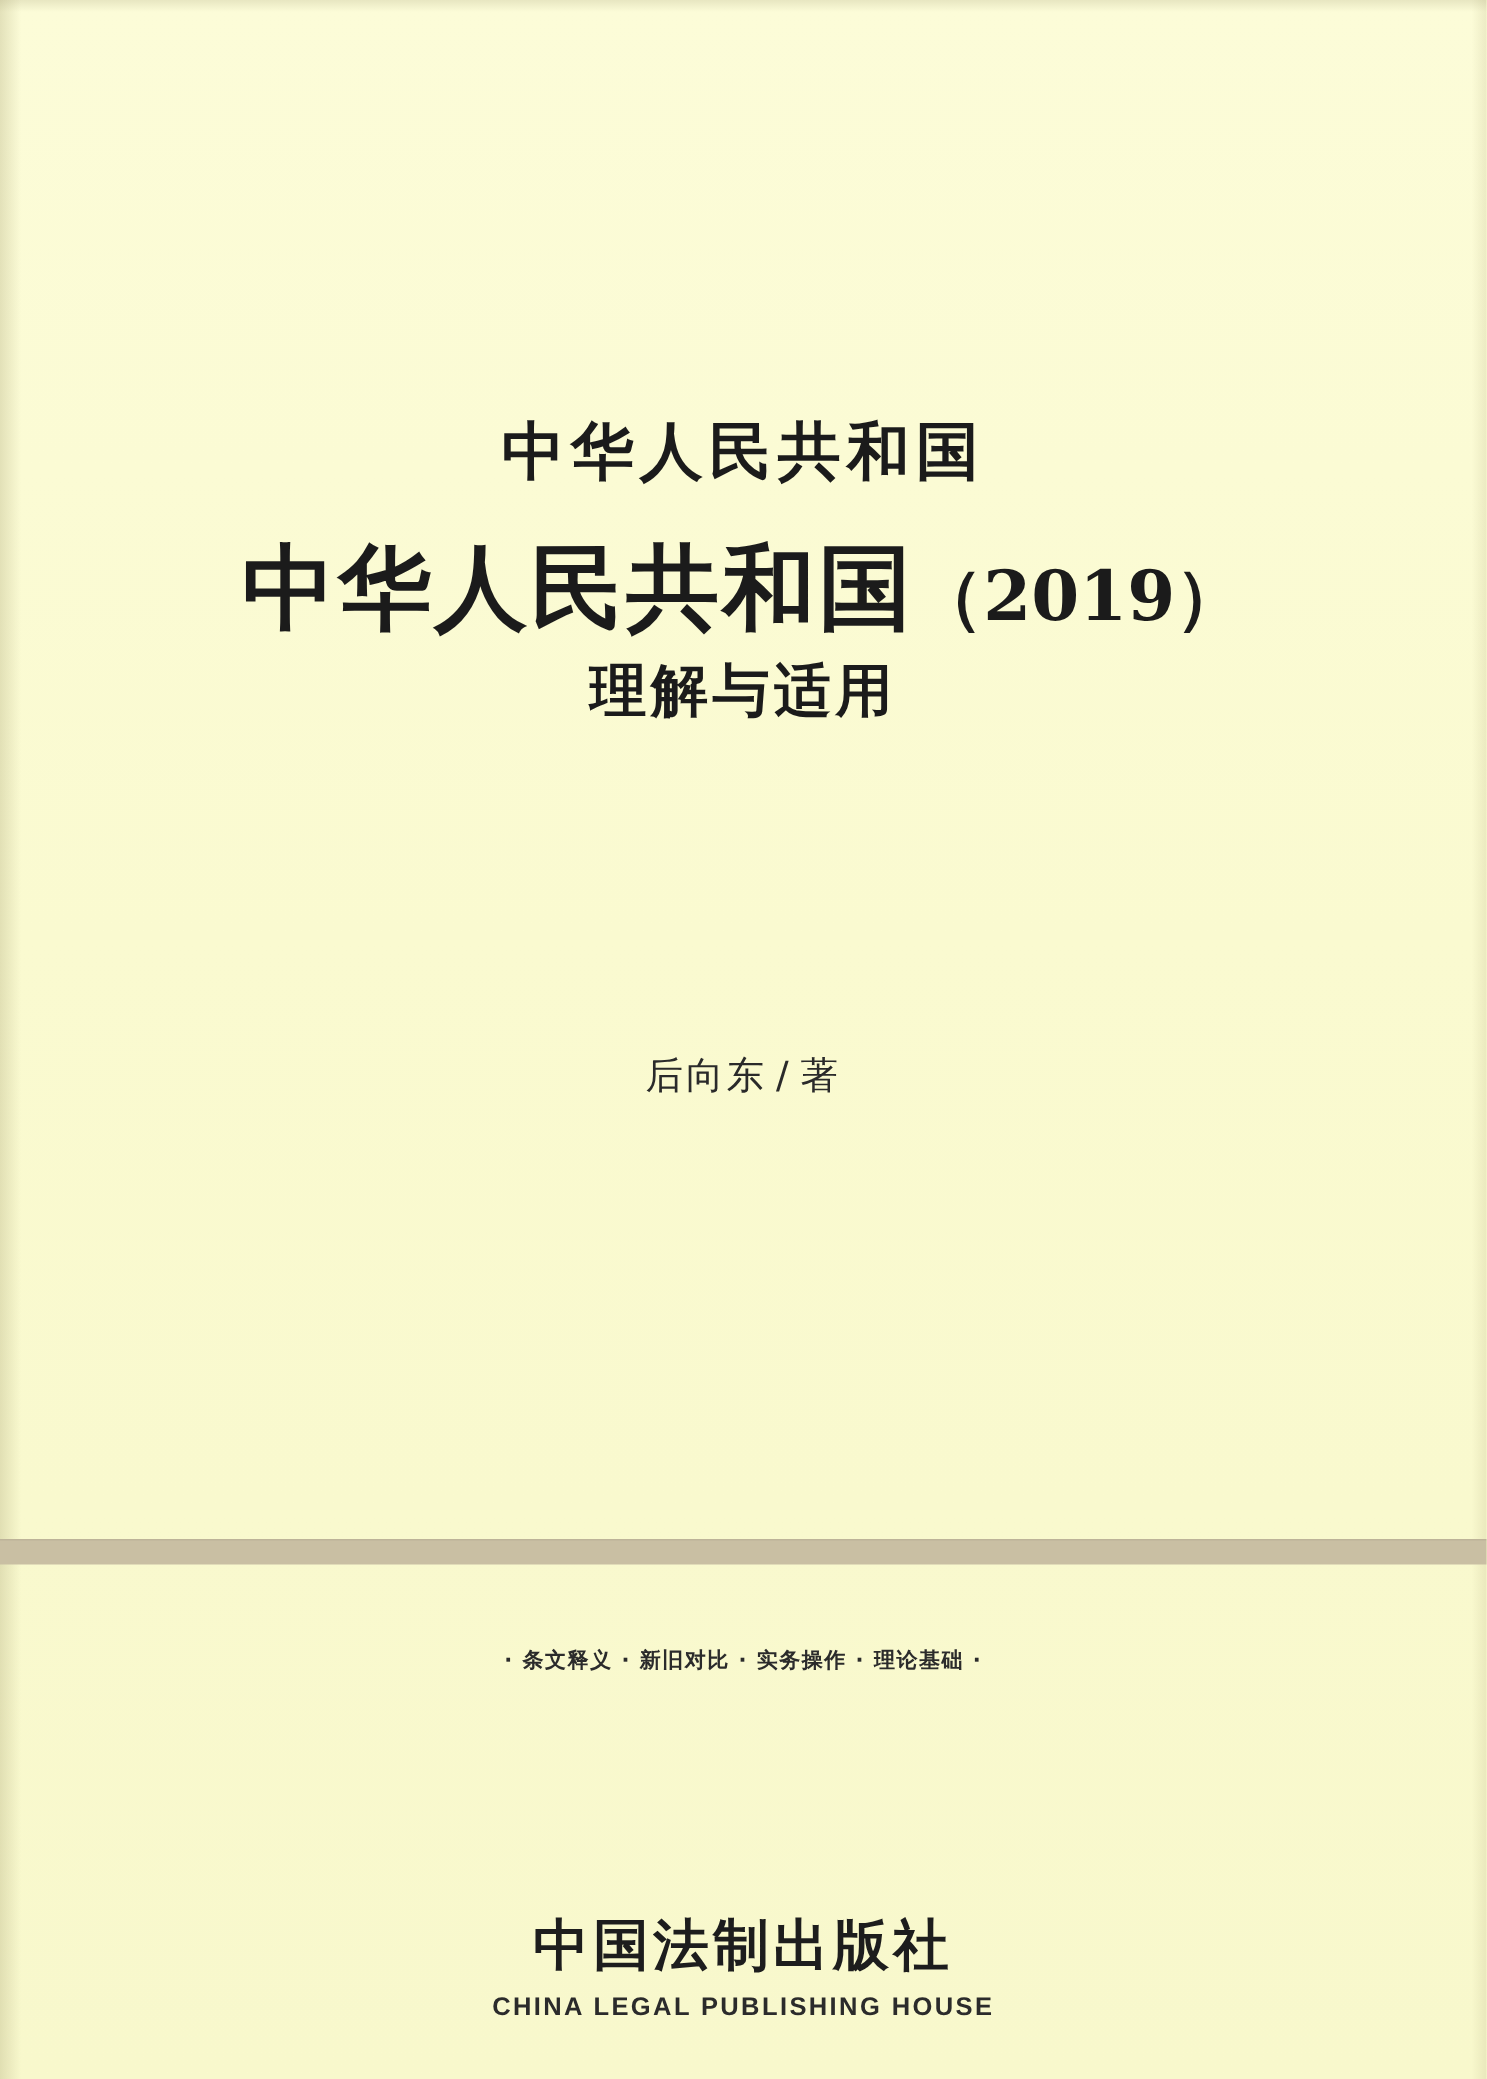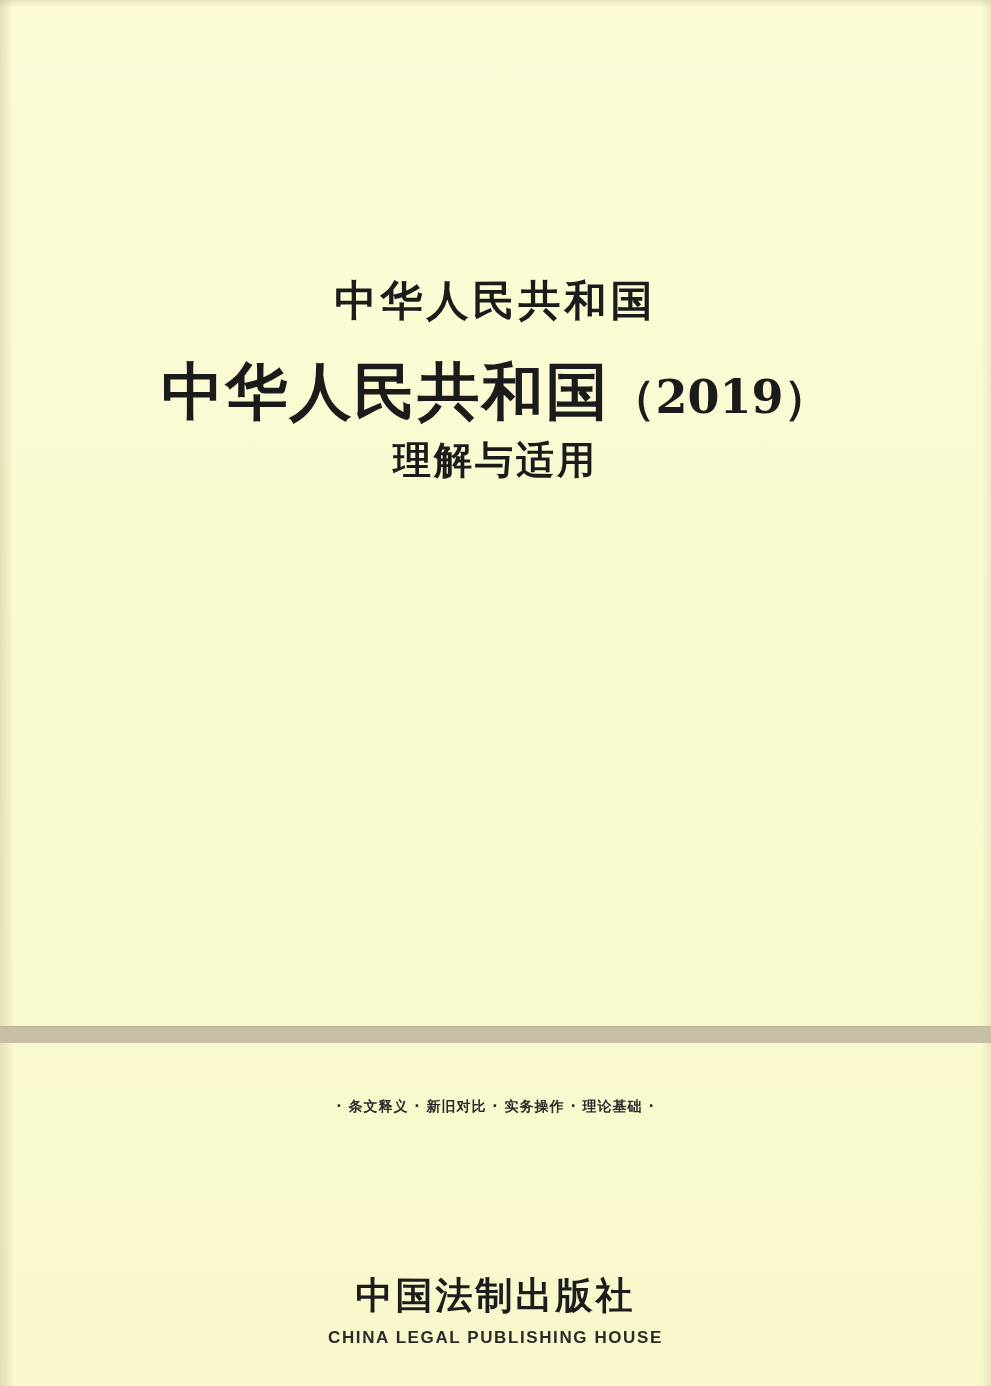--- a/index.html
+++ b/index.html
@@ -120,21 +120,21 @@
 
   .publisher {
     position: absolute;
     left: 0;
     right: 0;
     bottom: 38px;
     text-align: center;
     color: #1d1d1d;
   }
   .publisher-cn {
-    font-family: Liberation Mono, monospace;
+    font-family: Liberation Serif, serif;
     font-weight: bold;
     font-size: 37px;
     letter-spacing: 3px;
     line-height: 1.2;
   }
   .publisher-en {
     font-family: "Liberation Sans", sans-serif;
     font-weight: bold;
     font-size: 17px;
     letter-spacing: 1.6px;
@@ -152,20 +152,23 @@
   <div class="edge-right"></div>
 
   <div class="title-block">
     <div class="title-line1">中华人民共和国</div>
     <div class="title-line2">
       <span>中华人民共和国</span><span class="year">（2019）</span>
     </div>
     <div class="title-line3">理解与适用</div>
   </div>
 
+  <div class="author-block">
+    <span>后向东</span><span class="sep">/</span><span>著</span>
+  </div>
 
   <div class="band"></div>
 
   <div class="tagline">· 条文释义 · 新旧对比 · 实务操作 · 理论基础 ·</div>
 
   <div class="publisher">
     <div class="publisher-cn">中国法制出版社</div>
     <div class="publisher-en">CHINA LEGAL PUBLISHING HOUSE</div>
   </div>
 

